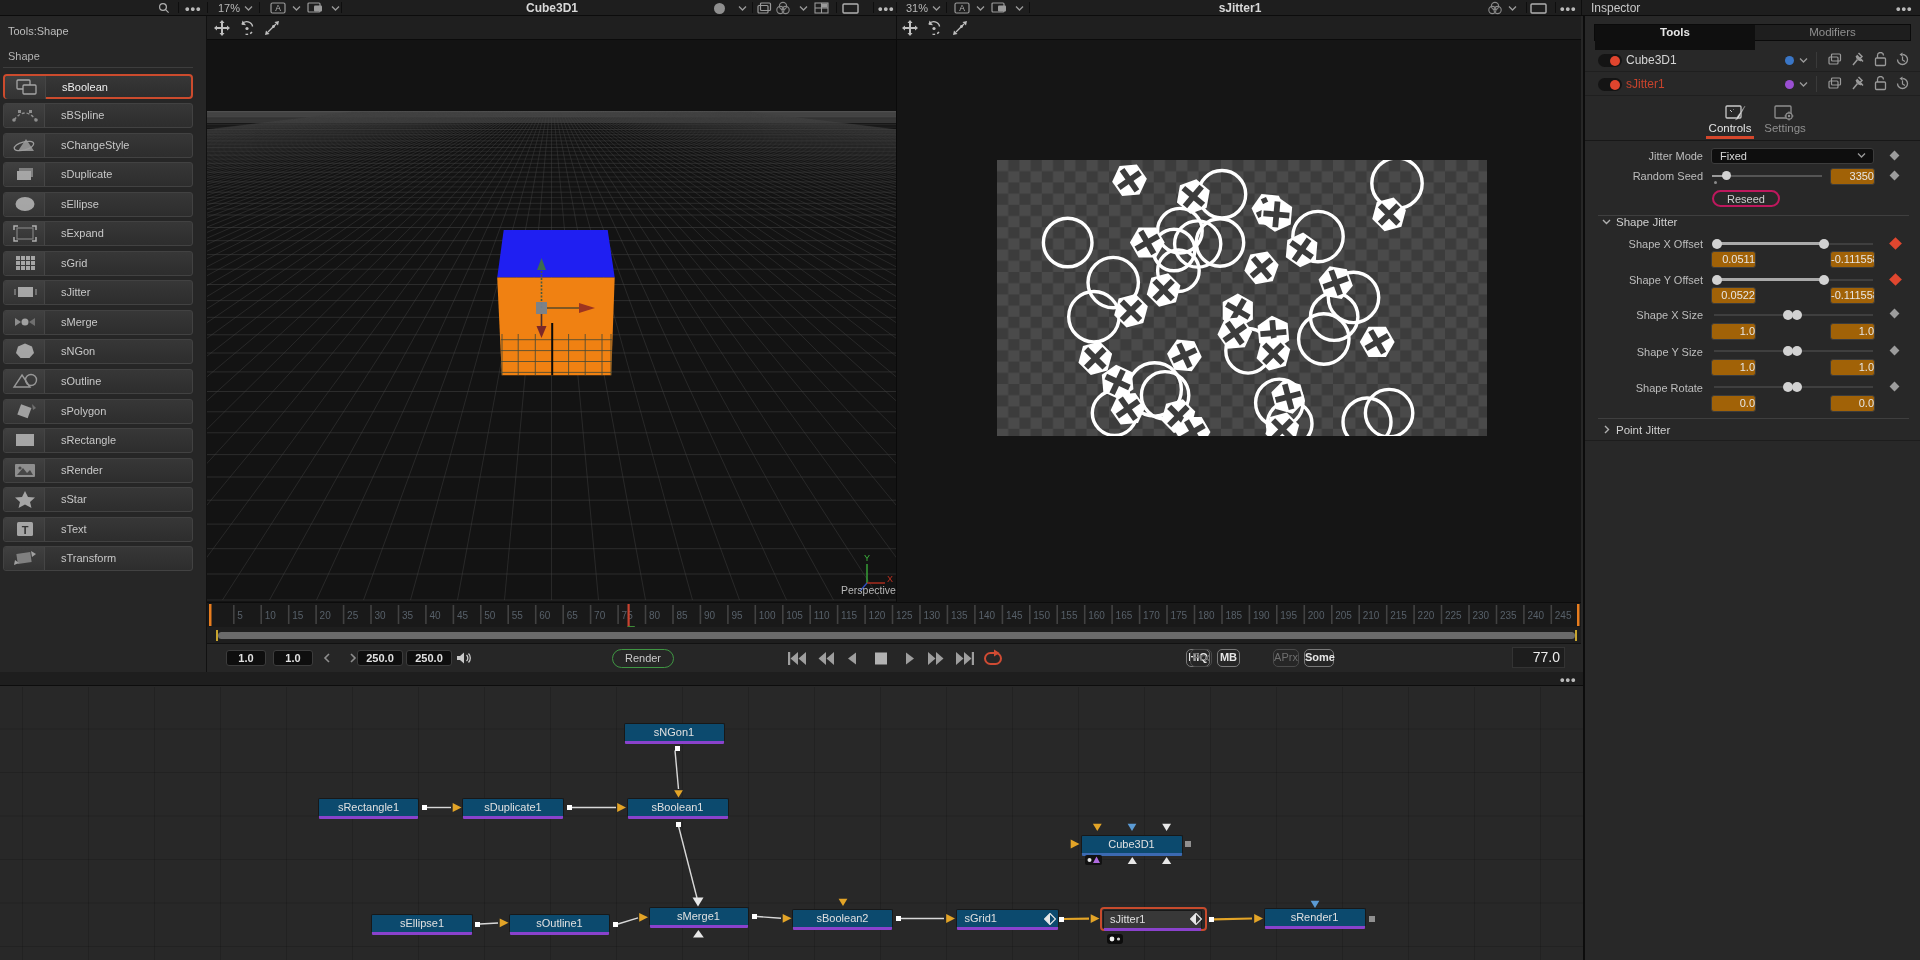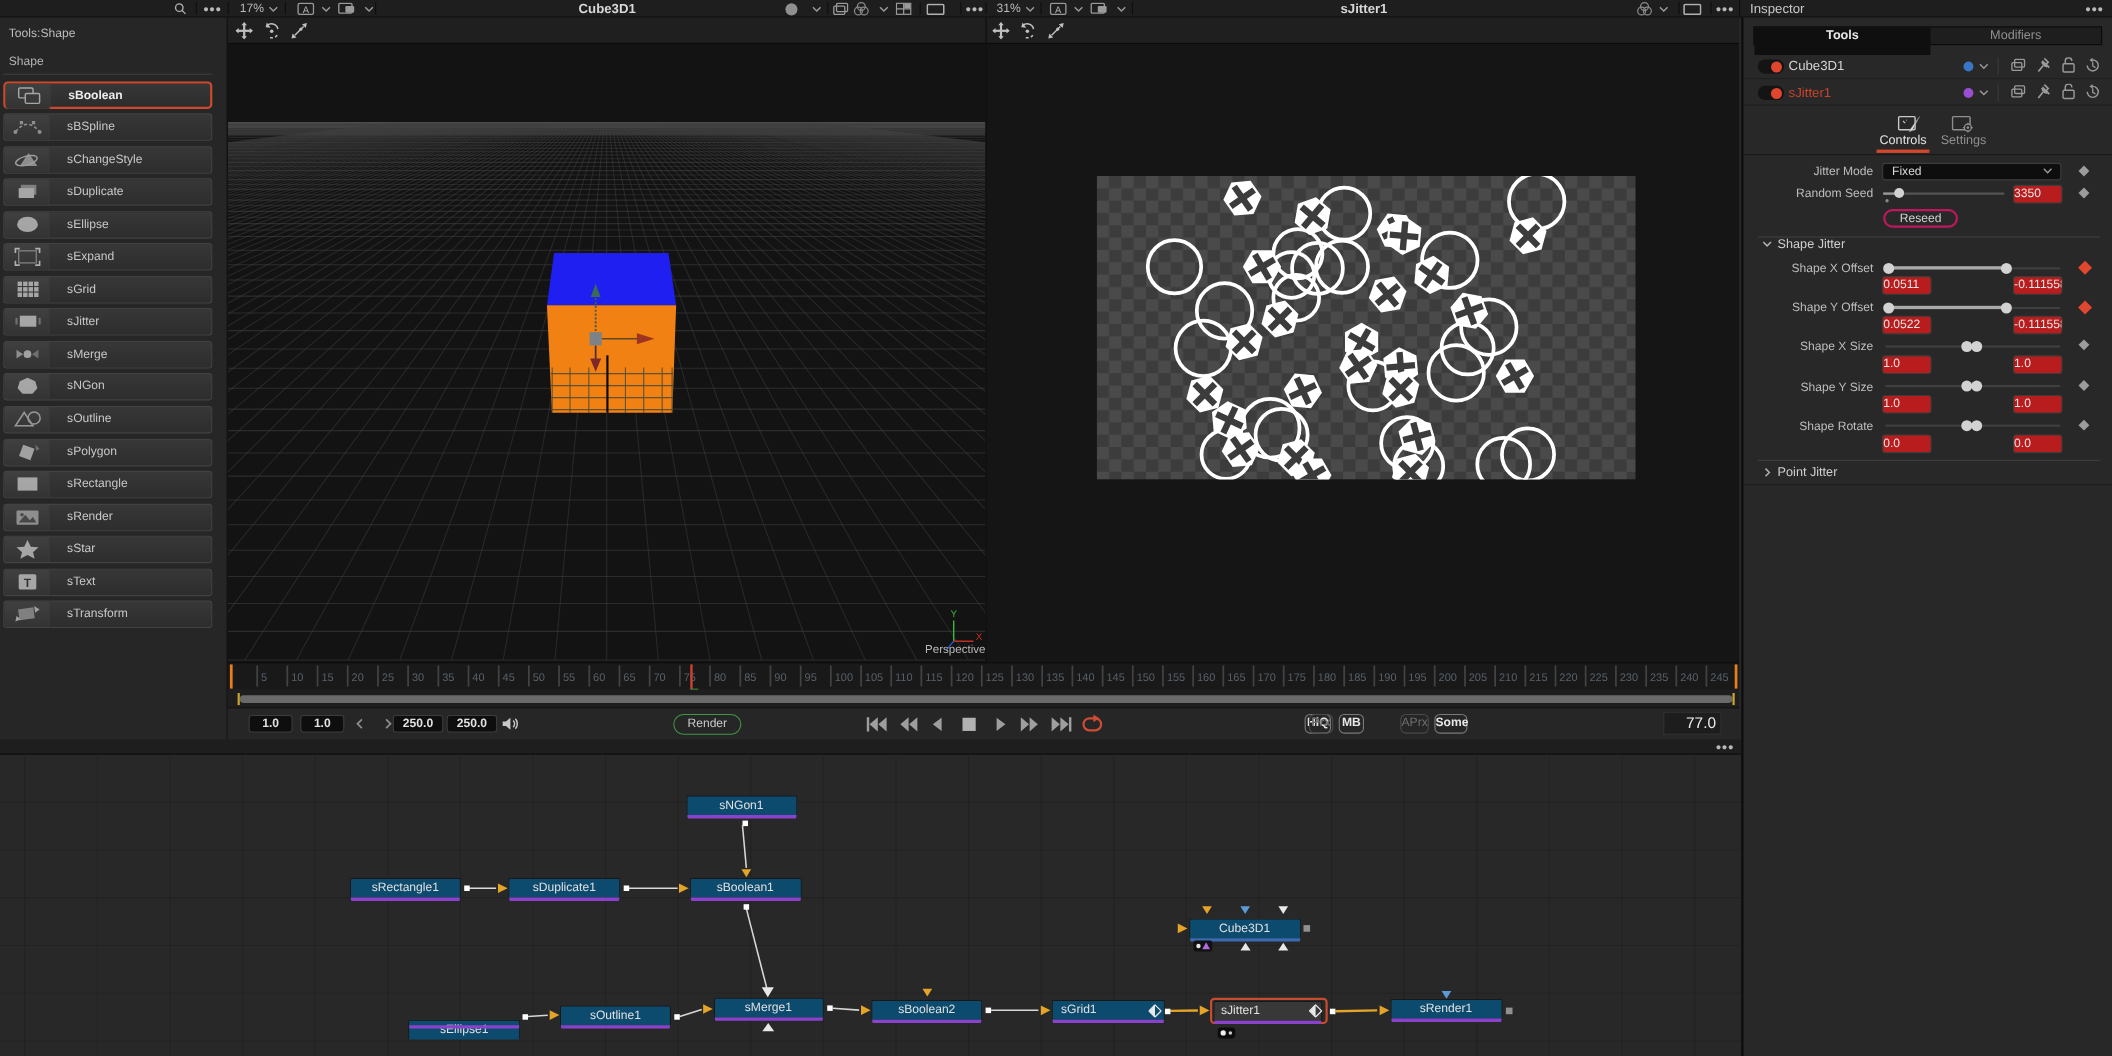--- a/index.html
+++ b/index.html
@@ -7,21 +7,21 @@
 .dots3{color:#b9b9b9;font-size:13px;letter-spacing:1px;font-weight:bold}
 .vdiv{position:absolute;top:2px;bottom:2px;width:1px;background:#0e0e0e}
 .toolrow{position:absolute;left:3px;width:190px;height:25px;background:linear-gradient(#373737,#2d2d2d);border:1px solid #424242;border-radius:3px}
 .toolrow .ic{position:absolute;left:0;top:0;width:41px;height:23px;border-right:1px solid #454545;background:linear-gradient(#404040,#333);border-radius:3px 0 0 3px}
 .toolrow .lb{position:absolute;left:57px;top:5px;font-size:11px;color:#c8c8c8}
 .nbox{position:absolute;background:#0e0e0e;border:1px solid #3c3c3c;border-radius:3px;color:#e2e2e2;font-size:11px;font-weight:bold;text-align:center}
 .node{position:absolute;height:18px;background:#0c4a6e;border:1px solid #181818;border-bottom:none;border-radius:2px 2px 0 0;color:#e0e0e0;font-size:11px;text-align:center;line-height:17px}
 .nstrip{position:absolute;height:3px;background:#8a42cc;border-radius:0 0 1px 1px}
 .outsq{position:absolute;width:5px;height:5px;background:#fff}
 .ilabel{position:absolute;font-size:11px;color:#bdbdbd;text-align:right}
-.vbox{position:absolute;width:45px;height:17px;background:#b91c1c;border:1px solid #3c3c3c;border-radius:3px;color:#e6e6e6;font-size:11px;text-align:left;line-height:15px}
+.vbox{position:absolute;width:45px;height:17px;background:#a16207;border:1px solid #3c3c3c;border-radius:3px;color:#e6e6e6;font-size:11px;text-align:right;line-height:15px}
 .diam{position:absolute;width:7px;height:7px;transform:rotate(45deg)}
 </style></head><body>
 <div class="abs" style="left:896px;top:40px;width:1px;height:562px;background:#0a0a0a;z-index:5"></div>
 <div class="abs" style="left:0;top:0;width:1920px;height:16px;background:#1e1e1e;border-bottom:1px solid #0c0c0c">
     <svg class="abs" style="left:158px;top:2px" width="12" height="12" viewBox="0 0 12 12">
       <circle cx="5" cy="5" r="3.4" fill="none" stroke="#b0b0b0" stroke-width="1.2"></circle>
       <line x1="7.6" y1="7.6" x2="10.6" y2="10.6" stroke="#b0b0b0" stroke-width="1.2"></line>
     </svg>
     <div class="vdiv" style="left:178px"></div>
     <div class="abs dots3" style="left:185px;top:1px">•••</div>
@@ -168,21 +168,21 @@
 <div class="abs" style="left:0;top:16px;width:207px;height:656px;background:#262626;border-right:1px solid #111">
     <div class="abs" style="left:8px;top:9px;font-size:11px;color:#bdbdbd">Tools:Shape</div>
     <div class="abs" style="left:8px;top:34px;font-size:11px;color:#b3b3b3">Shape</div>
     <div class="abs" style="left:3px;top:51px;width:190px;height:1px;background:#3d3d3d"></div>
     <div class="toolrow" style="top:57.5px;border:2px solid #cc4b2d;border-radius:4px;">
       <div class="ic"></div>
       <svg class="abs" style="left:3px;top:0;opacity:0.88" width="36" height="22" viewBox="0 0 36 22">
         <rect x="9" y="4" width="13" height="9" rx="1" fill="none" stroke="#b5b5b5" stroke-width="1.3"></rect>
         <rect x="15" y="9" width="13" height="9" rx="1" fill="#3a3a3a" stroke="#b5b5b5" stroke-width="1.3"></rect>
       </svg>
-      <div class="lb" style="color:#ededed;font-weight:bold;">sBoolean</div>
+      <div class="lb" style="color:#ededed;font-weight:normal;">sBoolean</div>
     </div>
     <div class="toolrow" style="top:87.0px;">
       <div class="ic"></div>
       <svg class="abs" style="left:3px;top:0;opacity:0.88" width="36" height="22" viewBox="0 0 36 22">
         <path d="M7 16 Q 18 2 29 16" fill="none" stroke="#9a9a9a" stroke-width="1.4" stroke-dasharray="3 2"></path>
         <circle cx="7" cy="16" r="1.8" fill="#9a9a9a"></circle>
         <circle cx="29" cy="16" r="1.8" fill="#9a9a9a"></circle>
         <rect x="11" y="6" width="3" height="3" fill="#9a9a9a"></rect>
         <rect x="22" y="6" width="3" height="3" fill="#9a9a9a"></rect>
       </svg>
@@ -1039,21 +1039,21 @@
       <polygon points="698.4,258 693,265.5 703.8,265.5" fill="#e8e8e8"></polygon>
     </svg>
     <div class="node" style="left:623.5px;top:51.0px;width:101px;">sNGon1</div>
     <div class="nstrip" style="left:624.5px;top:69.0px;width:99px;background:#8a42cc"></div>
     <div class="node" style="left:318.0px;top:125.5px;width:101px;">sRectangle1</div>
     <div class="nstrip" style="left:319.0px;top:143.5px;width:99px;background:#8a42cc"></div>
     <div class="node" style="left:462.0px;top:125.5px;width:102px;">sDuplicate1</div>
     <div class="nstrip" style="left:463.0px;top:143.5px;width:100px;background:#8a42cc"></div>
     <div class="node" style="left:626.5px;top:125.5px;width:102px;">sBoolean1</div>
     <div class="nstrip" style="left:627.5px;top:143.5px;width:100px;background:#8a42cc"></div>
-    <div class="node" style="left:371.0px;top:241.5px;width:102px;margin-top:13px;">sEllipse1</div>
+    <div class="node" style="left:371.0px;top:241.5px;width:102px;">sEllipse1</div>
     <div class="nstrip" style="left:372.0px;top:259.5px;width:100px;background:#8a42cc"></div>
     <div class="node" style="left:509.0px;top:241.5px;width:101px;">sOutline1</div>
     <div class="nstrip" style="left:510.0px;top:259.5px;width:99px;background:#8a42cc"></div>
     <div class="node" style="left:648.5px;top:235.0px;width:100px;">sMerge1</div>
     <div class="nstrip" style="left:649.5px;top:253.0px;width:98px;background:#8a42cc"></div>
     <div class="node" style="left:792.0px;top:237.0px;width:101px;">sBoolean2</div>
     <div class="nstrip" style="left:793.0px;top:255.0px;width:99px;background:#8a42cc"></div>
     <div class="node" style="left:955.5px;top:237.0px;width:103px;text-align:left;padding-left:8px;">sGrid1</div>
     <div class="nstrip" style="left:956.5px;top:255.0px;width:101px;background:#8a42cc"></div>
     <div class="node" style="left:1263.5px;top:236.0px;width:102px;">sRender1</div>

